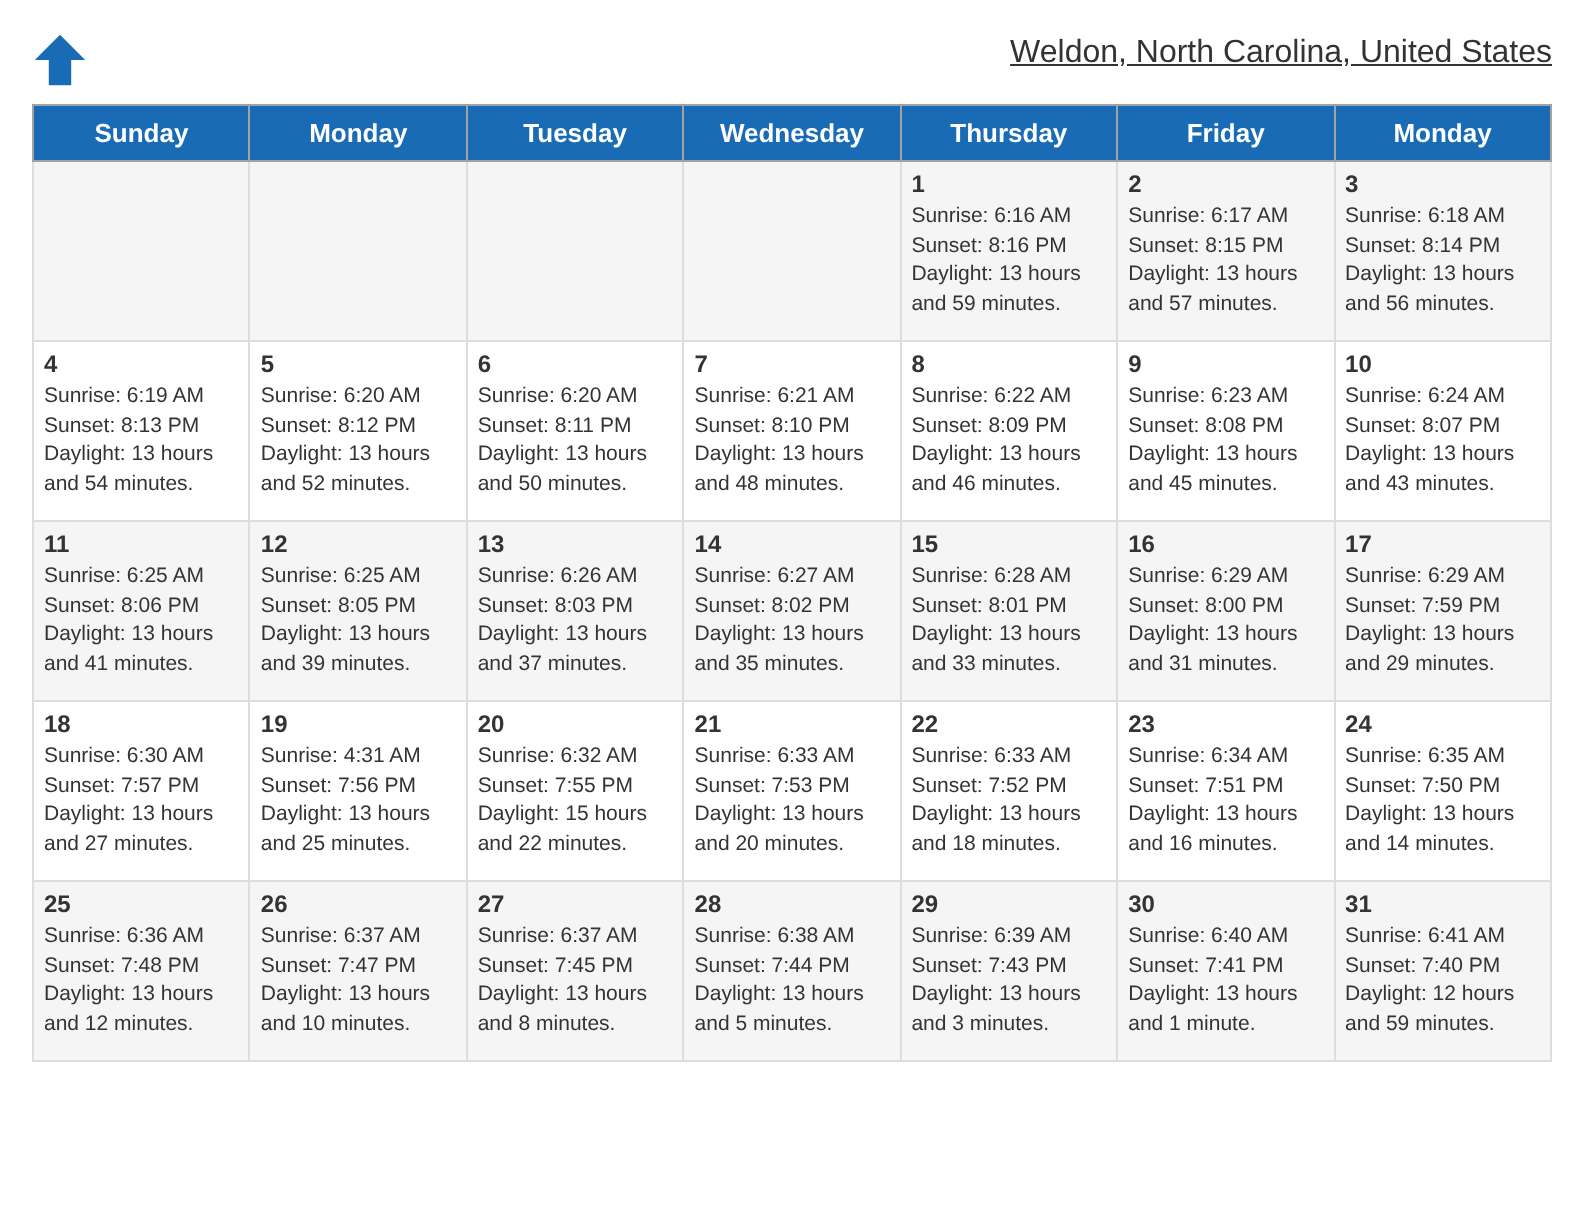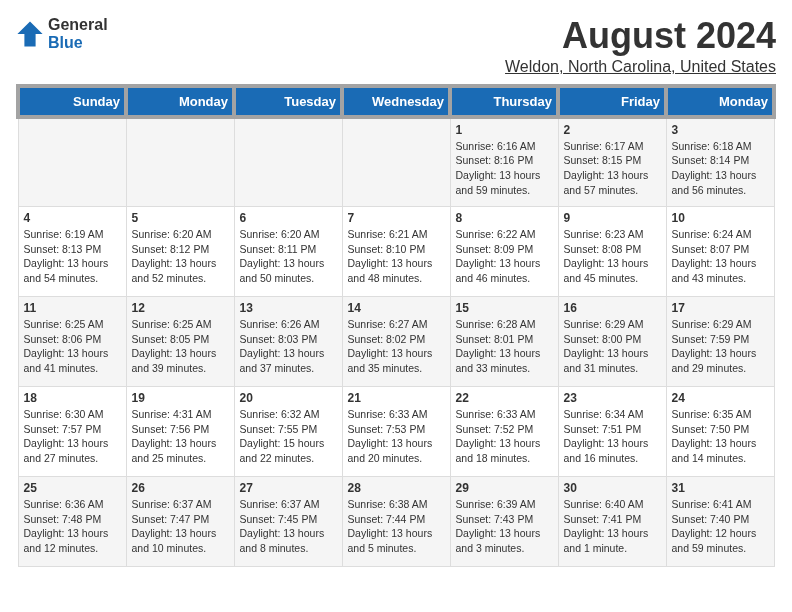--- a/index.html
+++ b/index.html
@@ -46,22 +46,22 @@
       table-layout: fixed;
     }
     thead tr {
       background-color: #1a6bb5;
       color: #fff;
     }
     thead th {
       padding: 6px 4px;
       font-size: 13px;
       font-weight: bold;
-      text-align: right;
-      border: 4px solid #a3a3a3;
+      text-align: center;
+      border: 1px solid #a3a3a3;
     }
     tbody tr {
       background: #fff;
     }
     tbody tr:nth-child(odd) {
       background: #f5f5f5;
     }
     tbody td {
       border: 1px solid #ddd;
       vertical-align: top;
@@ -82,27 +82,22 @@
     }
   </style>
 </head>
 <body>
 
 <div class="header-area">
   <div class="logo">
     <svg class="logo-icon" viewBox="0 0 40 40" xmlns="http://www.w3.org/2000/svg">
       <polygon points="20,2 38,20 28,20 28,38 12,38 12,20 2,20" fill="#1a6bb5"></polygon>
     </svg>
-    <div>
-      <div style="font-size:16px;font-weight:bold;color:#333;line-height:1.1;">General</div>
-      <div style="font-size:16px;font-weight:bold;color:#1a6bb5;line-height:1.1;">Blue</div>
-    </div>
   </div>
   <div class="title-area">
-    <div class="month-title">August 2024</div>
     <div class="location-title">Weldon, North Carolina, United States</div>
   </div>
 </div>
 
 <table>
   <thead>
     <tr>
     <th>Sunday</th>
         <th>Monday</th>
         <th>Tuesday</th>

